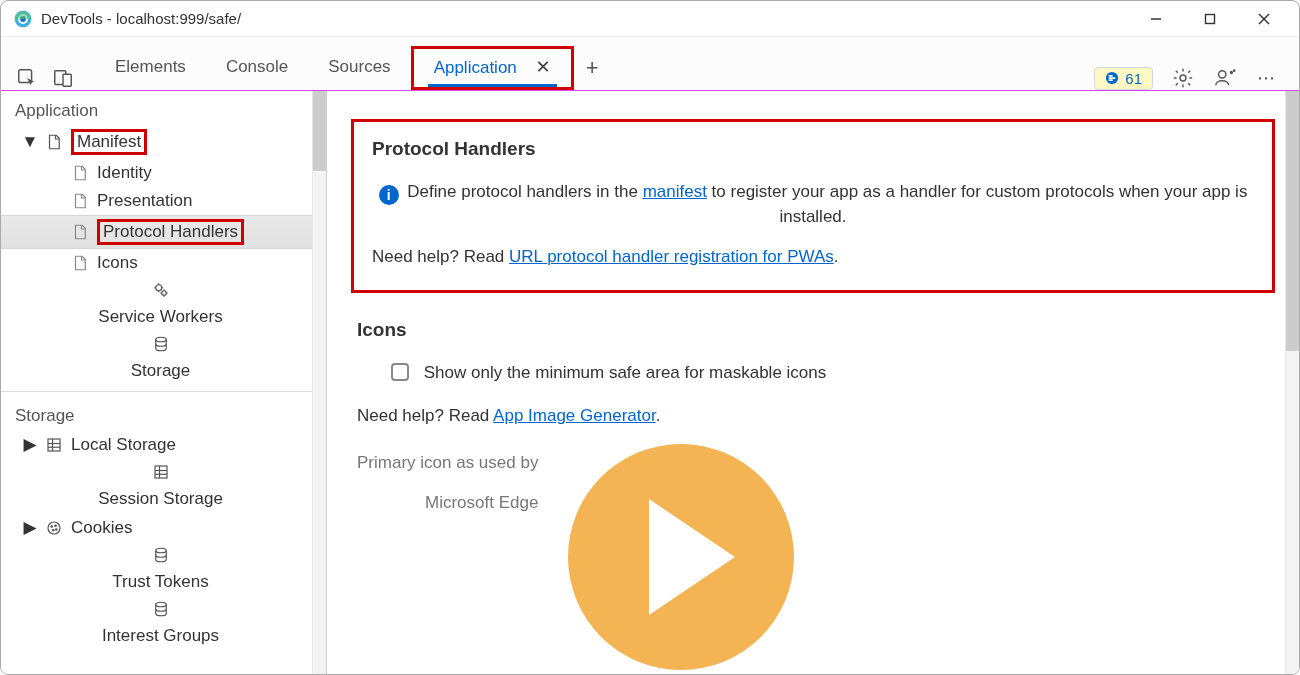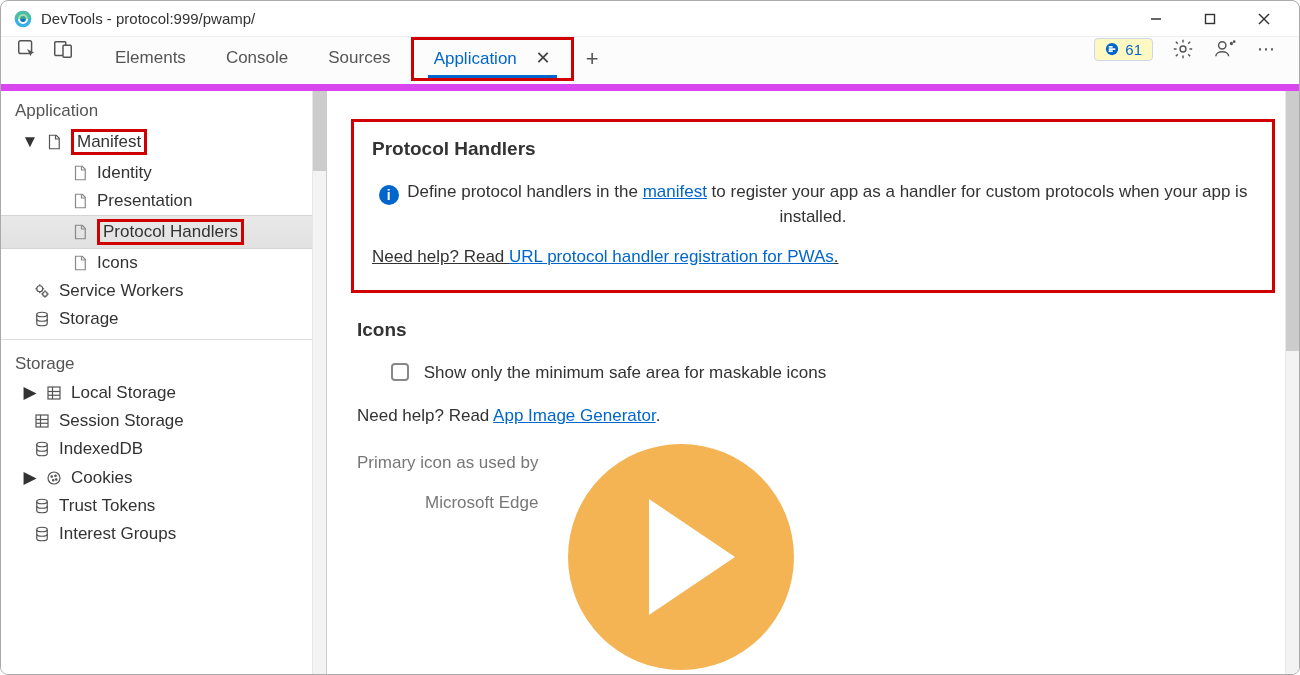--- a/index.html
+++ b/index.html
@@ -6,21 +6,21 @@
   html, body { margin:0; padding:0; font-family: "Segoe UI", Arial, sans-serif; font-size:14px; color:#333; background:#fff; }
   .window { width:1300px; height:675px; border:1px solid #aaa; border-radius:8px; display:flex; flex-direction:column; overflow:hidden; position:relative;}
   
   
   .titlebar { height:36px; display:flex; align-items:center; padding:0 12px; gap:8px; border-bottom:1px solid #eee;}
   .titlebar .title { flex:1; font-size:15px; color:#333;}
   .win-btn { width:46px; height:32px; display:flex; align-items:center; justify-content:center; cursor:pointer;}
   .app-icon { width:20px; height:20px; }
   
   
-  .tabstrip { height:54px; display:flex; align-items:flex-start; padding:0 14px; gap:8px; border-bottom:7px solid #d946ef; background:#fcfcfc;}
+  .tabstrip { height:54px; display:flex; align-items:flex-end; padding:0 14px; gap:8px; border-bottom:1px solid #d946ef; background:#fcfcfc;}
   .toolbar-left { display:flex; gap:12px; align-items:center; }
   .tool-icon { width:24px; height:24px; display:flex; align-items:center; justify-content:center; color:#555;}
   .tabs { display:flex; margin-left:12px; align-items:center;}
   .tab { padding:10px 20px 12px 20px; font-size:17px; color:#555; cursor:pointer; position:relative;}
   .tab.active { color:#0066cc; }
   .tab.active::after { content:""; position:absolute; left:14px; right:14px; bottom:0; height:3px; background:#0066cc;}
   .tab .close { margin-left:14px; color:#444; font-size:18px;}
   .tab-plus { padding:0 12px; color:#555; font-size:22px; cursor:pointer;}
   .tabstrip-right { margin-left:auto; display:flex; gap:18px; align-items:center; padding-right:6px;}
   .pill { background:#fef9c3; border:1px solid #cdd8e6; border-radius:4px; padding:2px 10px; display:flex; align-items:center; gap:6px; color:#0066cc; font-size:15px;}
@@ -29,21 +29,21 @@
   
   .main { flex:1; display:flex; overflow:hidden;}
   
   
   .sidebar { width:326px; border-right:1px solid #ccc; display:flex; flex-direction:column; position:relative; background:#fff;}
   .sidebar-scroll { position:absolute; right:0; top:0; bottom:0; width:14px; background:#f3f3f3; border-left:1px solid #e7e7e7;}
   .scroll-thumb { width:14px; height:80px; background:#ccc; }
   .side-section-title { padding:10px 14px 4px 14px; font-size:17px; color:#555;}
   .tree { padding:0; }
   .tree-item { display:flex; align-items:center; gap:8px; padding:4px 12px; font-size:17px; color:#333; cursor:pointer;}
-  .tree-item.indent1 { padding-left:32px; }
+  .tree-item.indent1 { padding-left:20px;flex-direction:column; }
   .tree-item.indent2 { padding-left:70px; }
   .tree-item.sel { background:linear-gradient(#e9e9e9,#e1e1e1); box-shadow:inset 0 1px 0 #d4d4d4, inset 0 -1px 0 #d4d4d4;}
   .tree-item.indent0 { padding-left:22px; }
   .disclosure { width:14px; display:inline-flex; justify-content:center;}
   .divider { height:1px; background:#ddd; margin:6px 0 4px 0;}
   
   
   .ic { width:18px; height:18px; flex-shrink:0; }
   
   
@@ -77,21 +77,21 @@
 
   <div class="titlebar">
     <span class="app-icon">
       <svg viewBox="0 0 24 24" width="20" height="20">
           <circle cx="12" cy="12" r="10" fill="#37b0e8"></circle>
           <circle cx="12" cy="12" r="6" fill="#fff"></circle>
           <circle cx="12" cy="12" r="3.5" fill="#0b72c4"></circle>
           <path d="M2 12a10 10 0 0 1 20 0H12z" fill="#5ac47b" opacity="0.6"></path>
         </svg>
     </span>
-    <div class="title">DevTools - protocol:999/pwamp/</div>
+    <div class="title">DevTools - localhost:999/safe/</div>
     <div class="win-btn">
         <svg width="12" height="12">
           <line x1="1" y1="6" x2="11" y2="6" stroke="#333" stroke-width="1.4"></line>
         </svg>
       </div>
     <div class="win-btn">
         <svg width="12" height="12">
           <rect x="1.5" y="1.5" width="9" height="9" fill="none" stroke="#333" stroke-width="1.4"></rect>
         </svg>
       </div>
@@ -232,28 +232,20 @@
           </div>
           <div class="tree-item indent1">
             <svg class="ic" viewBox="0 0 24 24" fill="none" stroke="#555" stroke-width="1.6">
                 <rect x="4" y="4" width="16" height="16"></rect>
                 <line x1="4" y1="10" x2="20" y2="10"></line>
                 <line x1="4" y1="15" x2="20" y2="15"></line>
                 <line x1="10" y1="4" x2="10" y2="20"></line>
               </svg>
             <span>Session Storage</span>
           </div>
-          <div class="tree-item indent1">
-            <svg class="ic" viewBox="0 0 24 24" fill="none" stroke="#555" stroke-width="1.6">
-                <ellipse cx="12" cy="6" rx="7" ry="3"></ellipse>
-                <path d="M5 6v12c0 1.6 3.1 3 7 3s7-1.4 7-3V6"></path>
-                <path d="M5 12c0 1.6 3.1 3 7 3s7-1.4 7-3"></path>
-              </svg>
-            <span>IndexedDB</span>
-          </div>
           <div class="tree-item indent0">
             <span class="disclosure">▶</span>
             <svg class="ic" viewBox="0 0 24 24" fill="none" stroke="#555" stroke-width="1.6">
                 <circle cx="12" cy="12" r="8"></circle>
                 <circle cx="9" cy="10" r="1" fill="#555"></circle>
                 <circle cx="14" cy="9" r="1" fill="#555"></circle>
                 <circle cx="11" cy="15" r="1" fill="#555"></circle>
                 <circle cx="15" cy="14" r="1" fill="#555"></circle>
               </svg>
             <span>Cookies</span>
@@ -281,21 +273,21 @@
         </div>
     </div>
 
     <div class="content">
       <div class="panel-section hl-block" style="padding:16px 18px 20px 18px; margin-top:28px;">
         <div class="panel-heading">Protocol Handlers</div>
         <p class="panel-text" style="margin:0 0 16px 0;text-align:center;">
           <span class="info-icon">i</span>
           <span>Define protocol handlers in the </span><a class="link">manifest</a><span> to register your app as a handler for custom protocols when your app is installed.</span>
         </p>
-        <p class="panel-text" style="margin:0;text-decoration:underline;">
+        <p class="panel-text" style="margin:0;">
           <span>Need help? Read </span><a class="link">URL protocol handler registration for PWAs</a><span>.</span>
         </p>
       </div>
 
       <div class="panel-section" style="padding-left:6px;">
         <div class="panel-heading">Icons</div>
         <p class="panel-text" style="margin:0 0 18px 6px;padding-left:28px;">
           <span class="chk"></span>
           <span>Show only the minimum safe area for maskable icons</span>
         </p>

